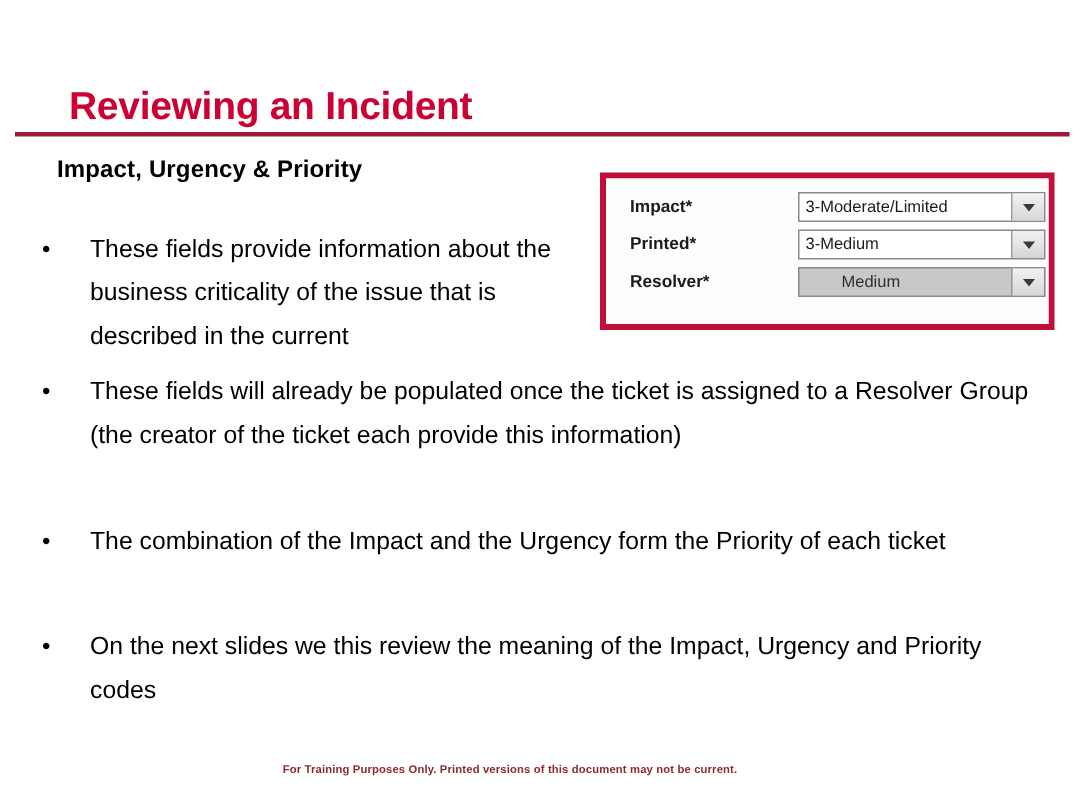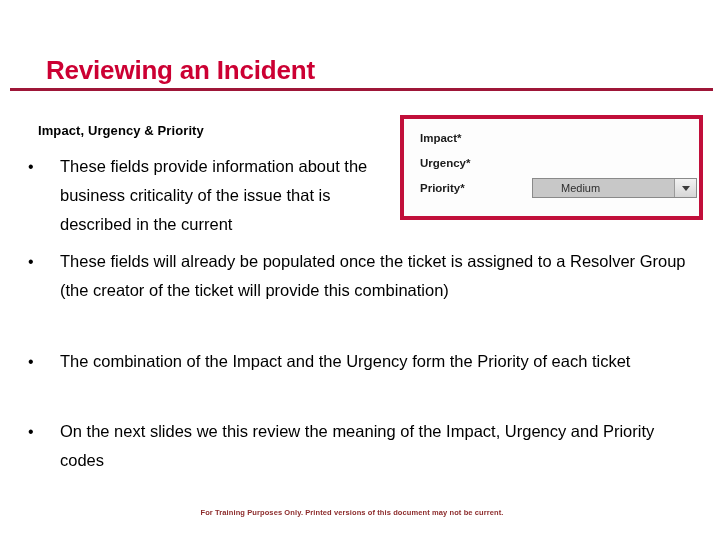--- a/index.html
+++ b/index.html
@@ -43,26 +43,25 @@
     width: 703px;
     height: 3px;
     background: #9e1638;
   }
 
   
   .slide-subtitle {
     position: absolute;
     left: 38px;
     top: 105px;
-    font-size: 13px;
+    font-size: 16px;
     font-weight: bold;
     color: #000000;
     white-space: nowrap;
     letter-spacing: 0.1px;
-    margin-top: 18px;
   }
 
   
   .bullet {
     position: absolute;
     color: #000000;
     font-size: 16.5px;
     line-height: 29px;
   }
   .bullet .dot {
@@ -159,21 +158,21 @@
   .combo-arrow {
     width: 0; height: 0;
     border-left: 4px solid transparent;
     border-right: 4px solid transparent;
     border-top: 5px solid #3a3a3a;
   }
 
   
   .footer-note {
     position: absolute;
-    left: 12px;
+    left: 0;
     top: 508px;
     width: 680px;
     text-align: center;
     font-size: 7.5px;
     font-weight: bold;
     color: #8c2b2b;
     letter-spacing: 0.1px;
     filter: blur(0.2px);
   }
 </style>
@@ -188,46 +187,58 @@
 
   <div class="slide-subtitle">Impact, Urgency &amp; Priority</div>
 
   <div class="bullet" id="bullet-1">
     <span class="dot">•</span>
     <span class="btext">These fields provide information about the business criticality of the issue that is described in the current</span>
   </div>
 
   <div class="bullet" id="bullet-2">
     <span class="dot">•</span>
-    <span class="btext">These fields will already be populated once the ticket is assigned to a Resolver Group (the creator of the ticket will provide this combination)</span>
+    <span class="btext">These fields will already be populated once the ticket is assigned to a Resolver Group (the creator of the ticket each provide this information)</span>
   </div>
 
   <div class="bullet" id="bullet-3">
     <span class="dot">•</span>
     <span class="btext">The combination of the Impact and the Urgency form the Priority of each ticket</span>
   </div>
 
   <div class="bullet" id="bullet-4">
     <span class="dot">•</span>
     <span class="btext">On the next slides we this review the meaning of the Impact, Urgency and Priority codes</span>
   </div>
 
   <div class="form-shot">
     <div class="form-inner">
 
       <div class="form-row r1">
         <span class="field-label">Impact*</span>
+        <div class="field-combo">
+          <span class="combo-value">3-Moderate/Limited</span>
+          <span class="combo-btn">
+            <span class="combo-arrow"></span>
+          </span>
+        </div>
       </div>
 
       <div class="form-row r2">
-        <span class="field-label">Urgency*</span>
+        <span class="field-label">Printed*</span>
+        <div class="field-combo">
+          <span class="combo-value">3-Medium</span>
+          <span class="combo-btn">
+            <span class="combo-arrow"></span>
+          </span>
+        </div>
       </div>
 
       <div class="form-row r3">
-        <span class="field-label">Priority*</span>
+        <span class="field-label">Resolver*</span>
         <div class="field-combo disabled">
           <span class="combo-value">Medium</span>
           <span class="combo-btn">
             <span class="combo-arrow"></span>
           </span>
         </div>
       </div>
 
     </div>
   </div>

